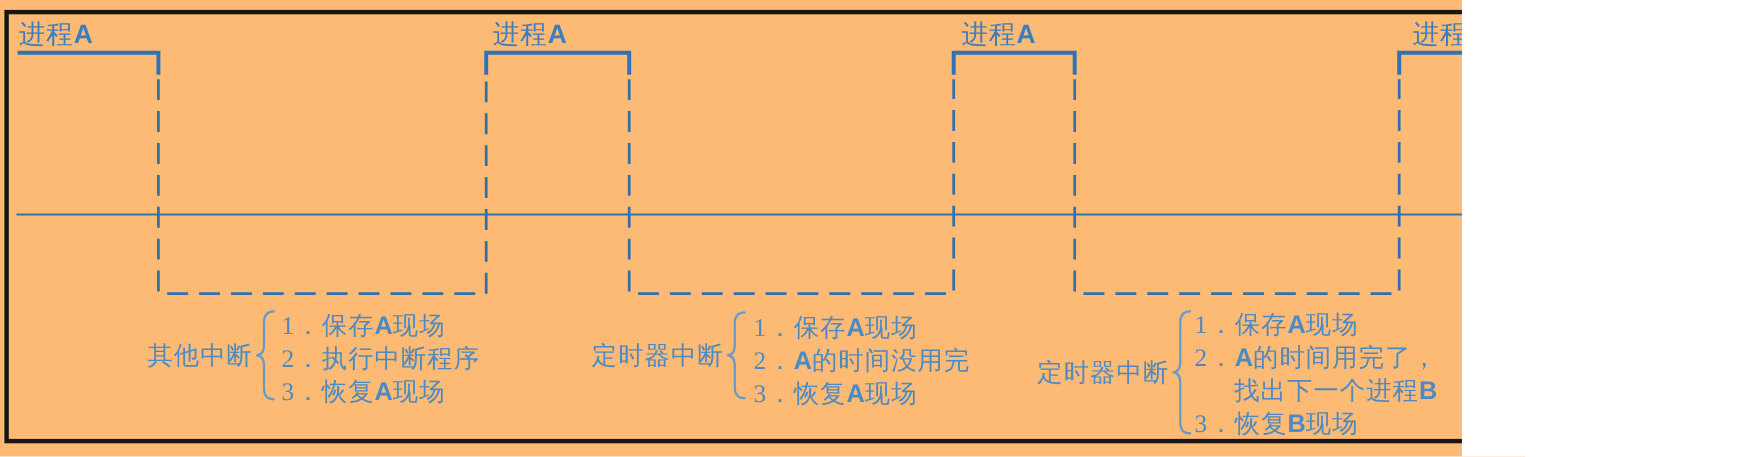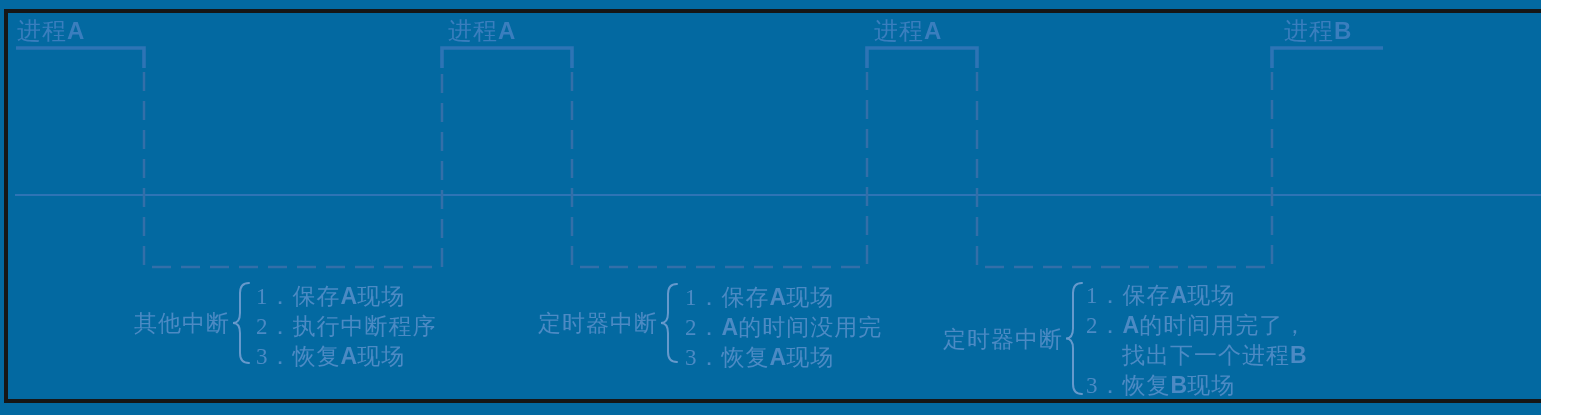--- a/index.html
+++ b/index.html
@@ -3,23 +3,23 @@
 <meta charset="utf-8">
 <style>
   html, body {
     margin: 0;
     padding: 0;
     background: #ffffff;
     font-family: "Liberation Serif", "DejaVu Serif", serif;
   }
   .stage {
     position: relative;
-    width: 1541px;
+    width: 1329px;
     height: 415px;
-    background: #0369a1;
+    background: #fdba74;
     overflow: hidden;
   }
   svg { display: block; }
   text {
     font-family: "Liberation Serif", "DejaVu Serif", serif;
     letter-spacing: 1px;
   }
   .proc-label { font-size: 24px; }
   .anno-label { font-size: 23px; }
   .anno-item  { font-size: 23px; }

